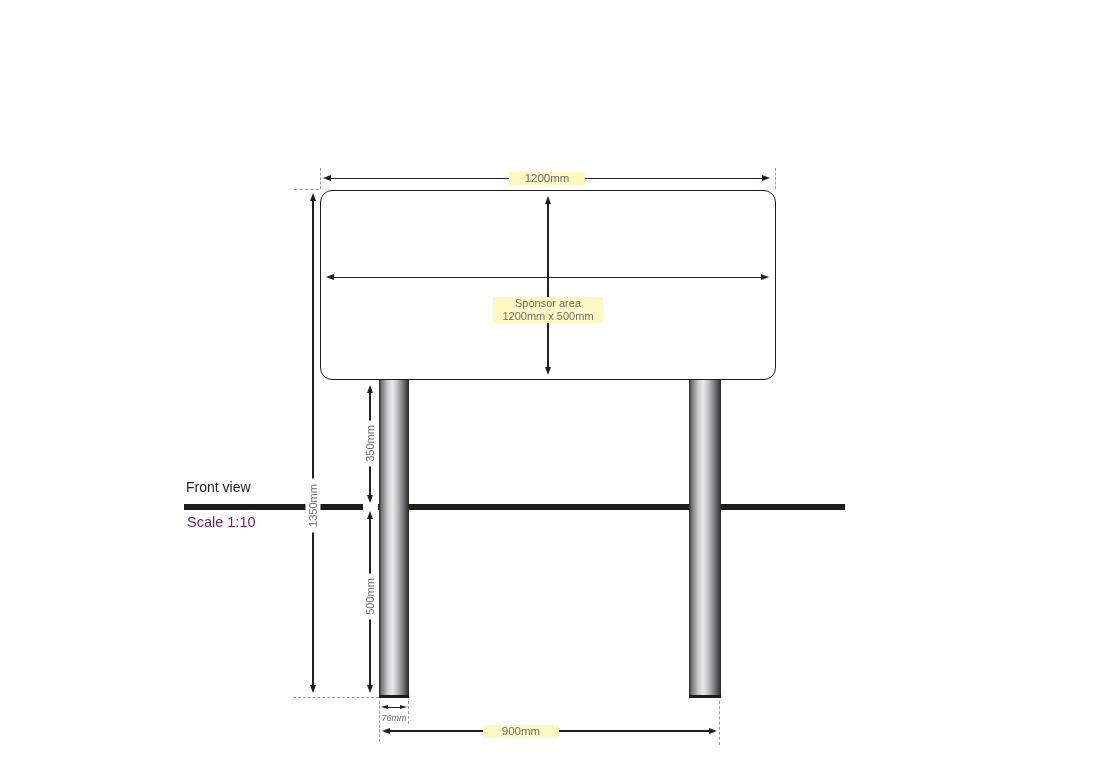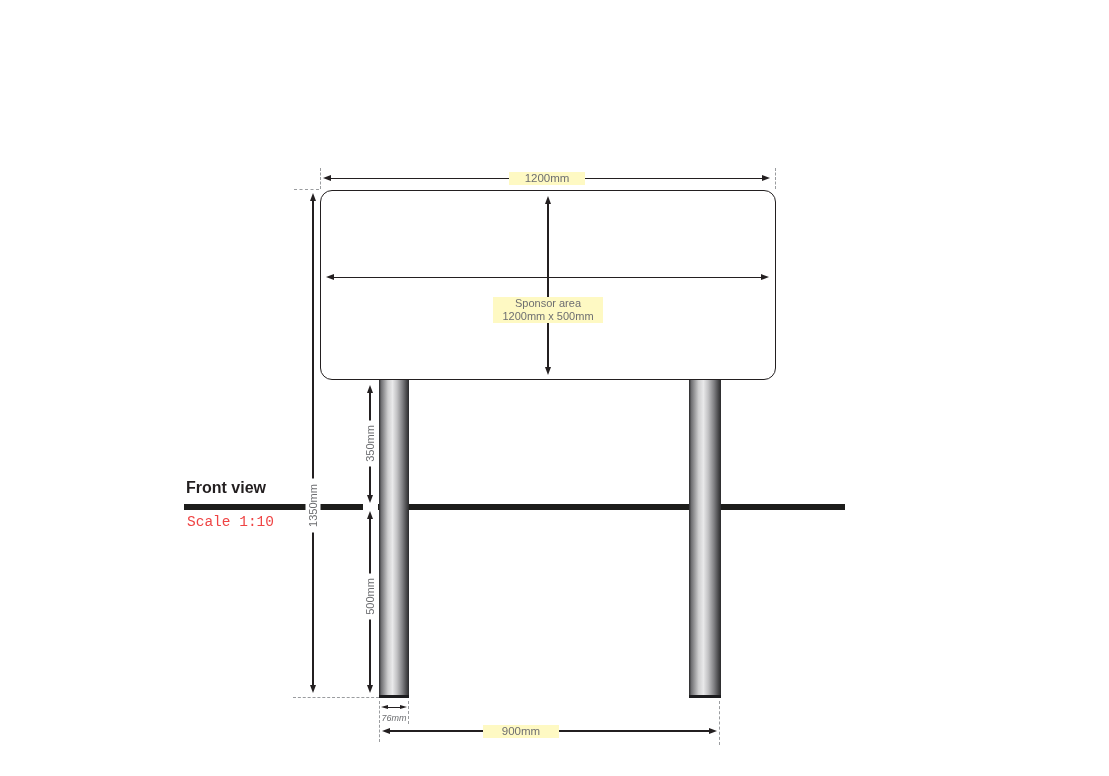--- a/index.html
+++ b/index.html
@@ -32,22 +32,22 @@
   .post { position:absolute; top:380px; height:318px; z-index:2;
           background:linear-gradient(90deg,#252527 0%,#6e6e71 7%,#cfcfd0 30%,#e9e9ea 45%,
                       #c2c2c4 60%,#818184 78%,#48484a 92%,#29292b 100%);
           border-bottom:3px solid #1c1c1e; }
 
   .ground { position:absolute; left:184px; top:504px; width:661px; height:5.5px;
             background:#1d1d1b; z-index:1; }
   .ground-gap { position:absolute; left:363px; top:502px; width:15px; height:11px;
                 background:#fff; z-index:2; }
 
-  .view-label  { position:absolute; left:186px; top:479px; font-size:16px;   color:#231f20; z-index:5;font-weight:bold; }
-  .scale-label { position:absolute; left:187px; top:514px; font-size:14.5px; color:#ef4444; z-index:5;font-family:Liberation Mono, monospace; }
+  .view-label  { position:absolute; left:186px; top:479px; font-size:14px;   color:#231f20; z-index:5; }
+  .scale-label { position:absolute; left:187px; top:514px; font-size:14.5px; color:#701a75; z-index:5; }
 </style>
 </head>
 <body>
 
 <div class="canvas">
 
   <div class="ground"></div>
   <div class="ground-gap"></div>
 
   <div class="post" style="left:379px; width:30px;"></div>

